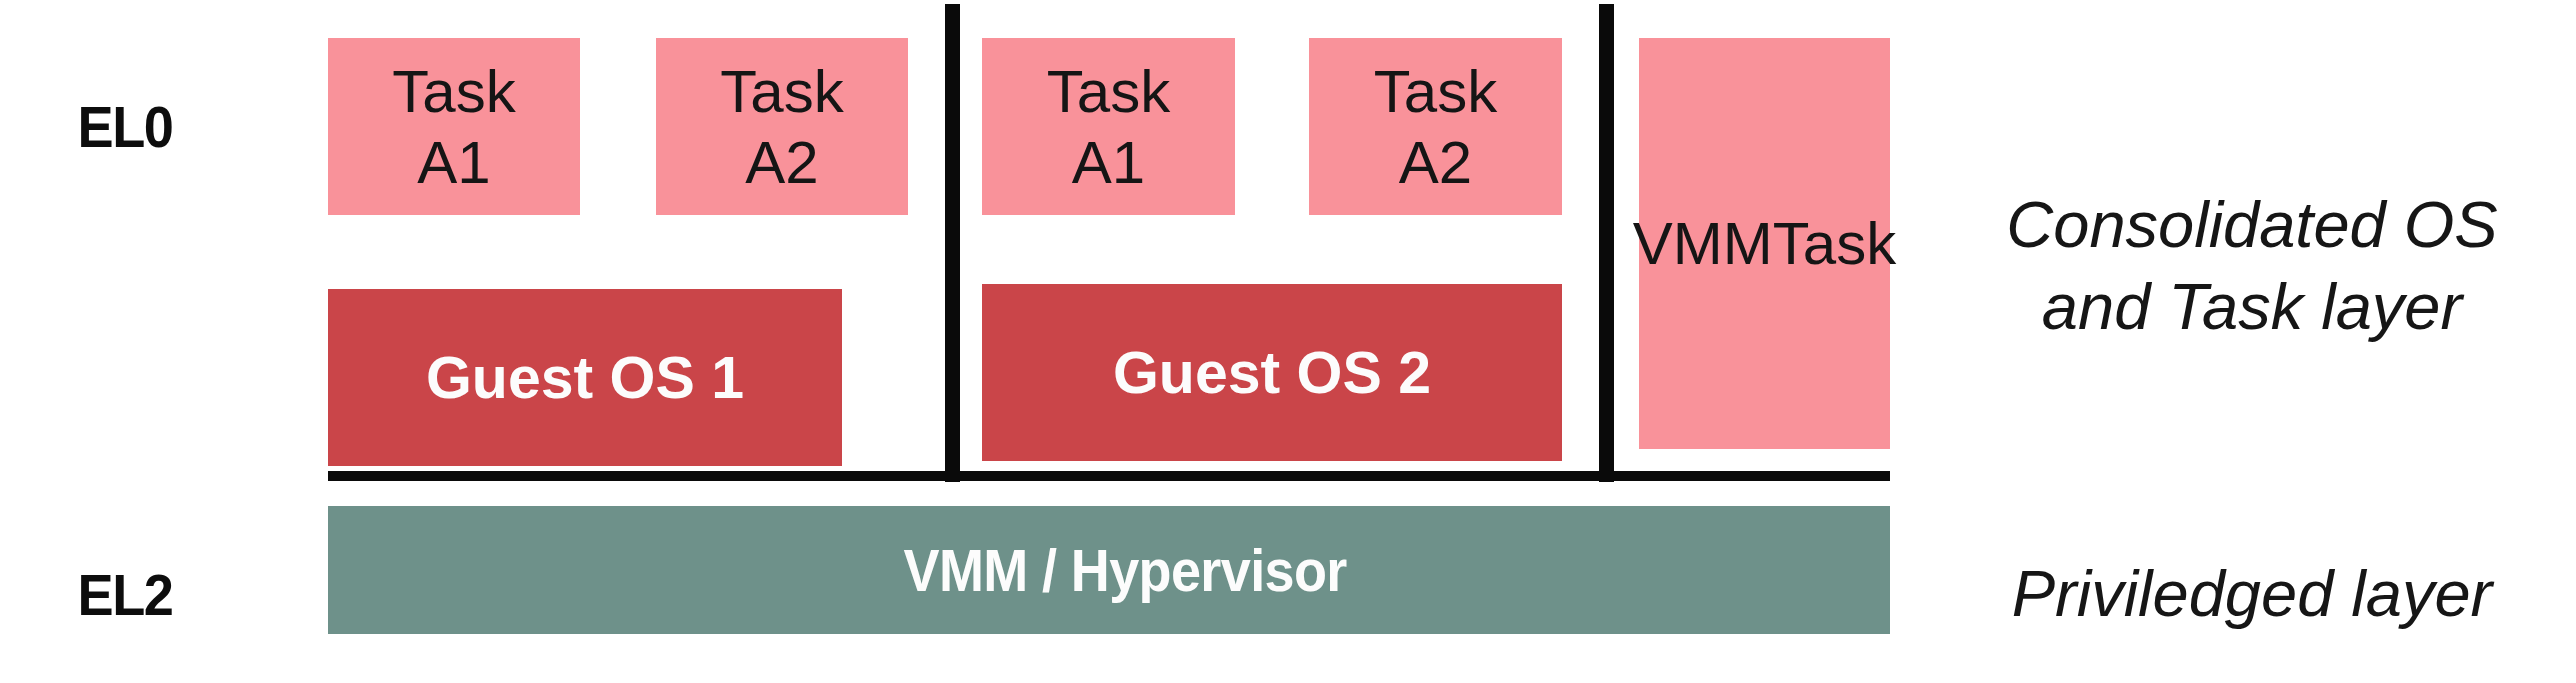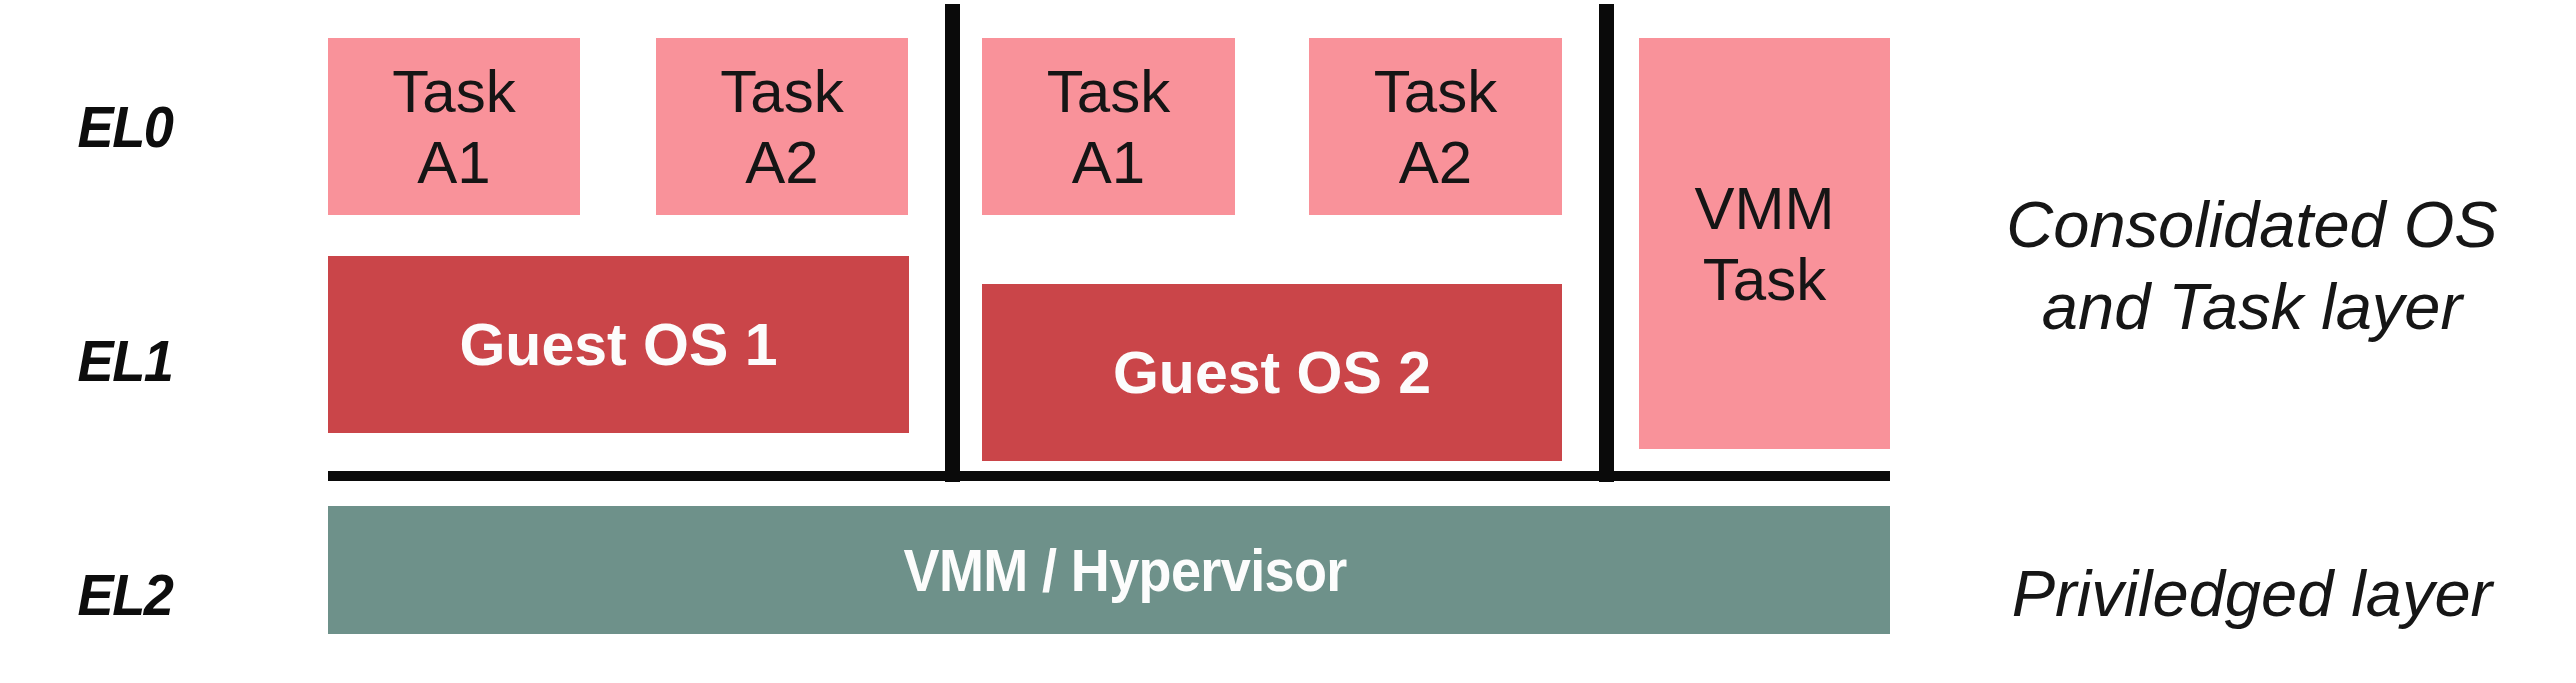--- a/index.html
+++ b/index.html
@@ -17,21 +17,20 @@
     height: 683px;
     background: #ffffff;
   }
   .abs { position: absolute; box-sizing: border-box; }
 
   
   .el-label {
     display: flex;
     align-items: center;
     justify-content: center;
-    font-style: italic;
     font-weight: 700;
     font-size: 57px;
     color: #0d0d0d;
     letter-spacing: -1.5px;
   }
   .el-label .condense { transform: scaleX(0.95); }
 
   
   .task-box {
     background: #F9929A;
@@ -54,21 +53,21 @@
     justify-content: center;
     color: #FCFCFC;
     font-weight: 700;
     font-size: 59px;
   }
 
   
   .vmm-task-box {
     background: #F9929A;
     display: flex;
-    flex-direction: column;
+    flex-direction: row;
     align-items: center;
     justify-content: center;
     text-align: center;
     color: #151515;
     font-size: 60px;
     line-height: 71px;
     font-weight: 400;
   }
 
   
@@ -98,37 +97,34 @@
   }
 </style>
 </head>
 <body>
 
 <div class="canvas">
 
   <div class="abs el-label" style="left:22px; top:38px; width:206px; height:177px;">
     <span class="condense">EL0</span>
   </div>
-  <div class="abs el-label" style="left:22px; top:272px; width:206px; height:177px;">
-    <span class="condense">EL1</span>
-  </div>
   <div class="abs el-label" style="left:22px; top:506px; width:206px; height:177px;">
     <span class="condense">EL2</span>
   </div>
 
   <div class="abs task-box" style="left:328px; top:38px; width:252px; height:177px;">
     <span>Task</span>
     <span>A1</span>
   </div>
   <div class="abs task-box" style="left:656px; top:38px; width:252px; height:177px;">
     <span>Task</span>
     <span>A2</span>
   </div>
 
-  <div class="abs os-box" style="left:328px; top:256px; width:581px; height:177px;">
+  <div class="abs os-box" style="left:328px; top:289px; width:514px; height:177px;">
     <span>Guest OS 1</span>
   </div>
 
   <div class="abs v-divider" style="left:945px; top:3.7px; width:14.7px; height:478px;"></div>
 
   <div class="abs task-box" style="left:982px; top:38px; width:253px; height:177px;">
     <span>Task</span>
     <span>A1</span>
   </div>
   <div class="abs task-box" style="left:1309px; top:38px; width:253px; height:177px;">

